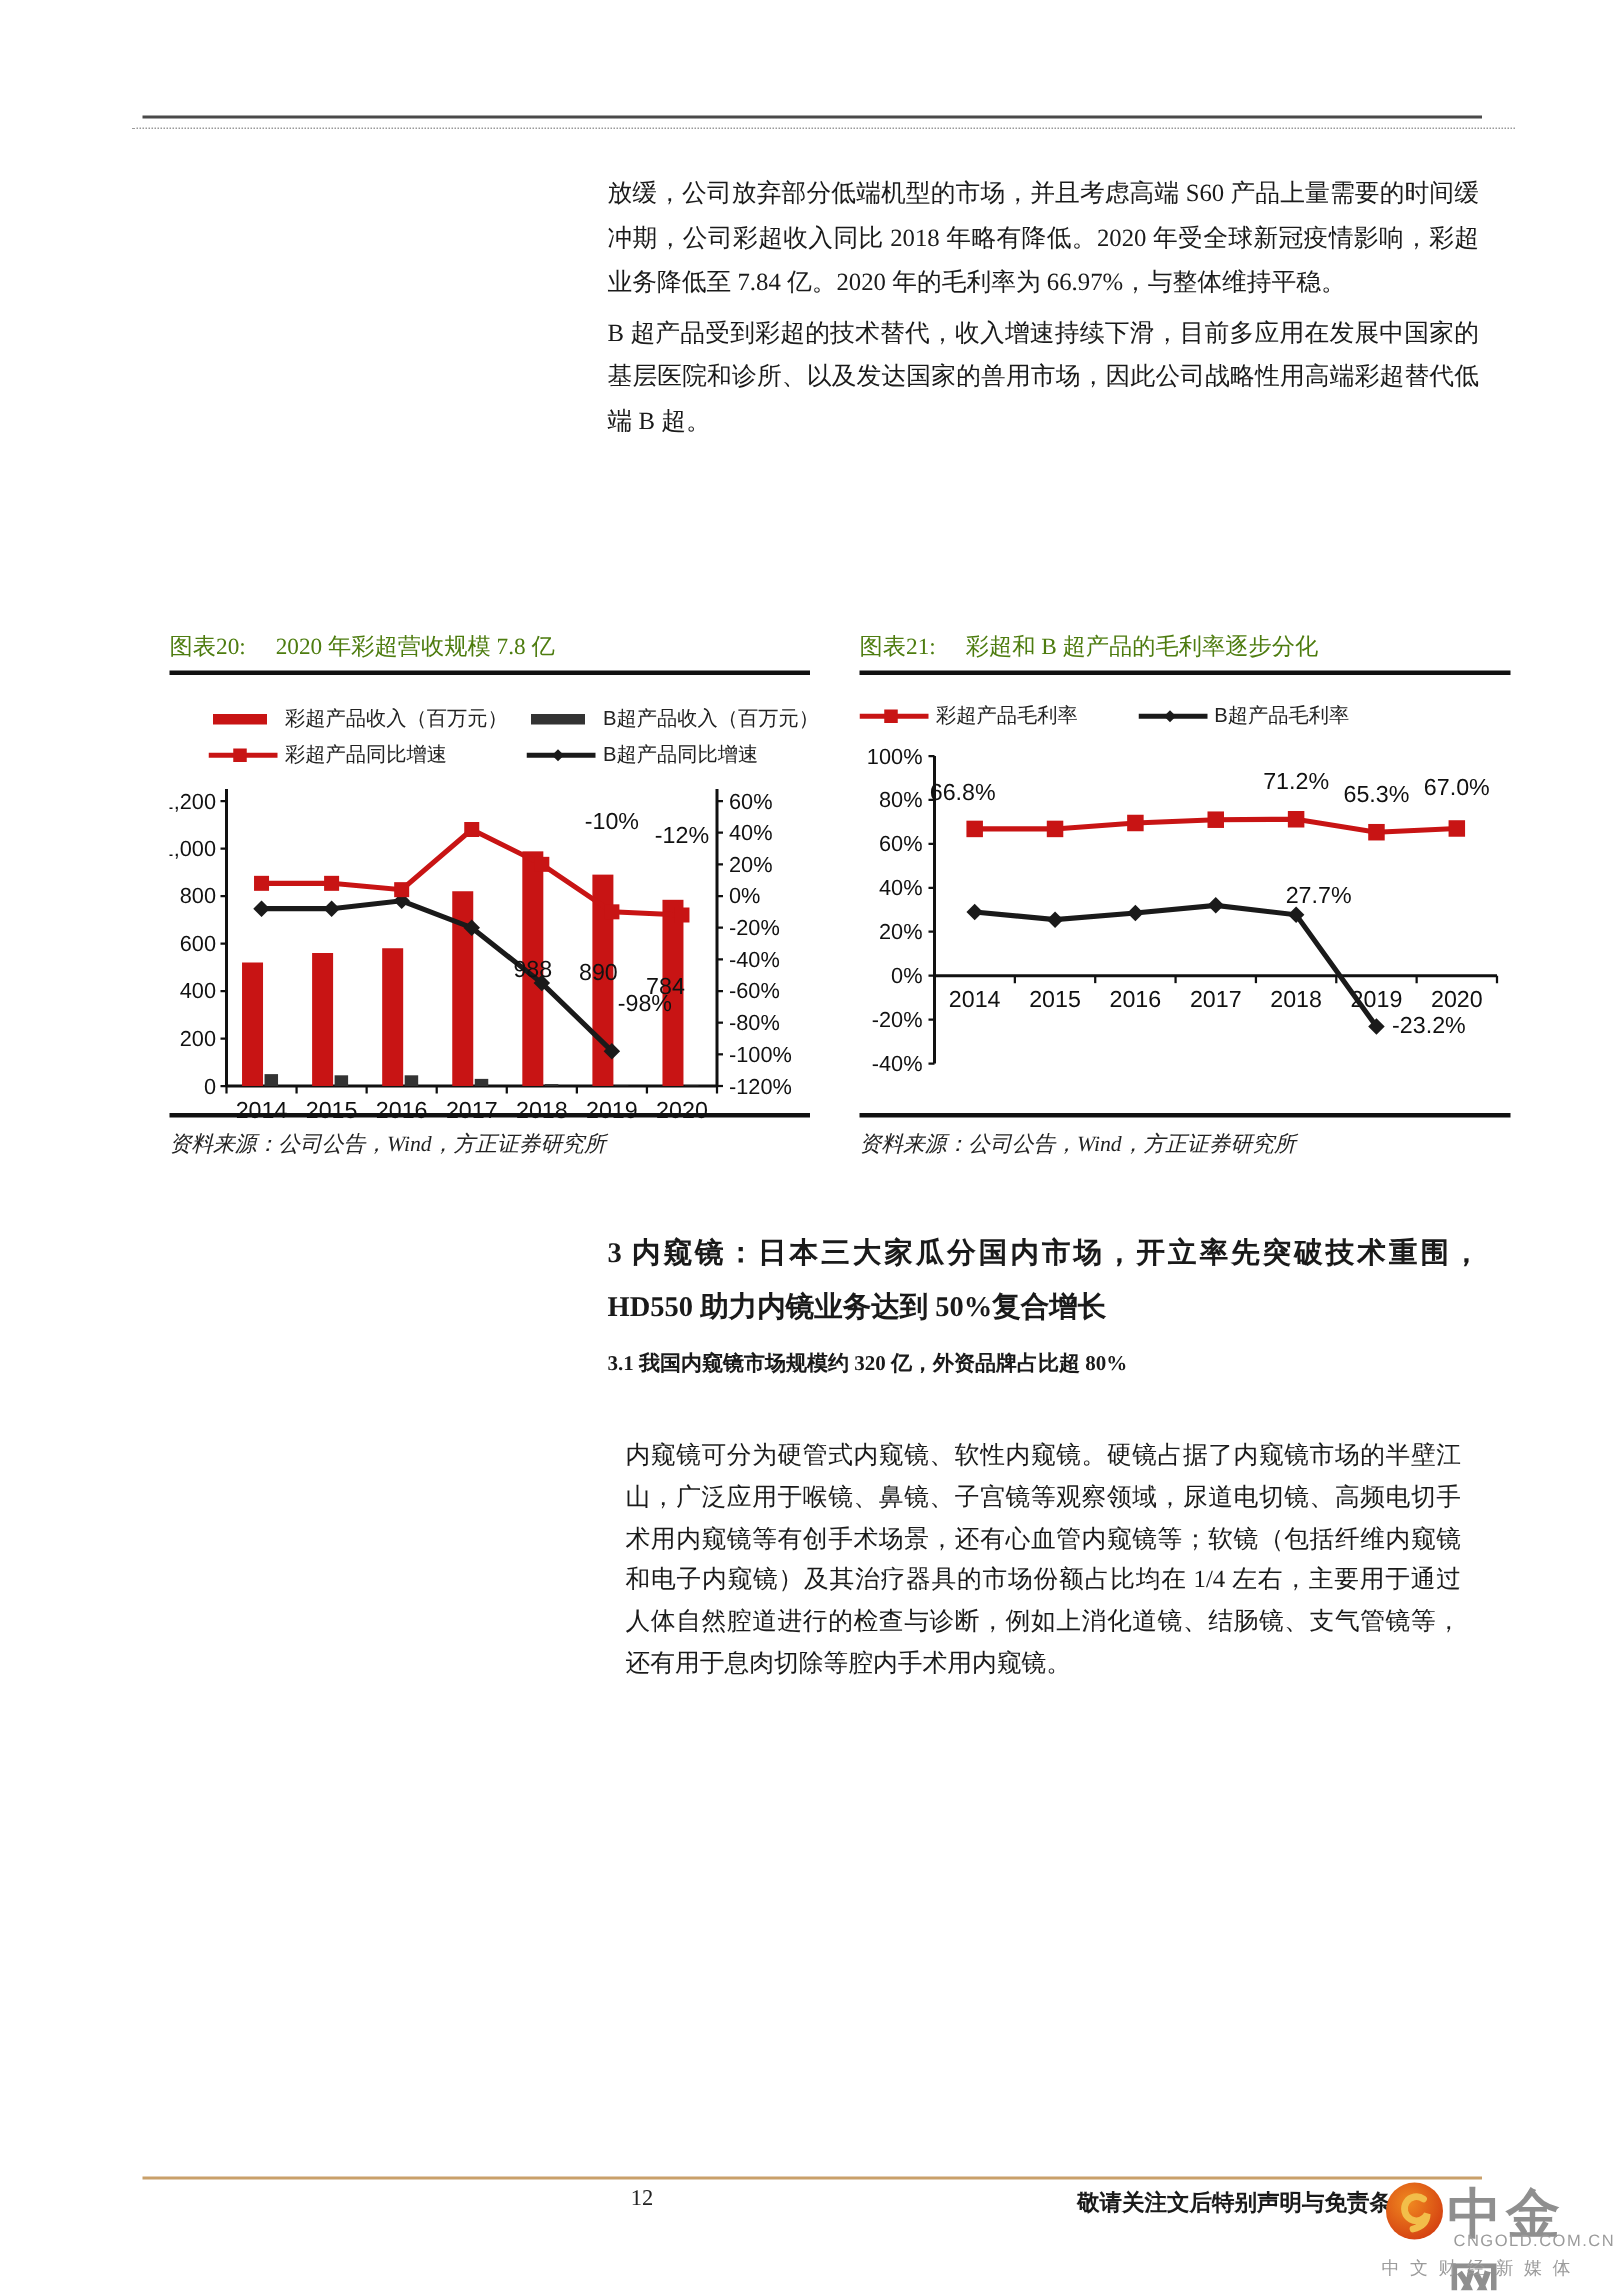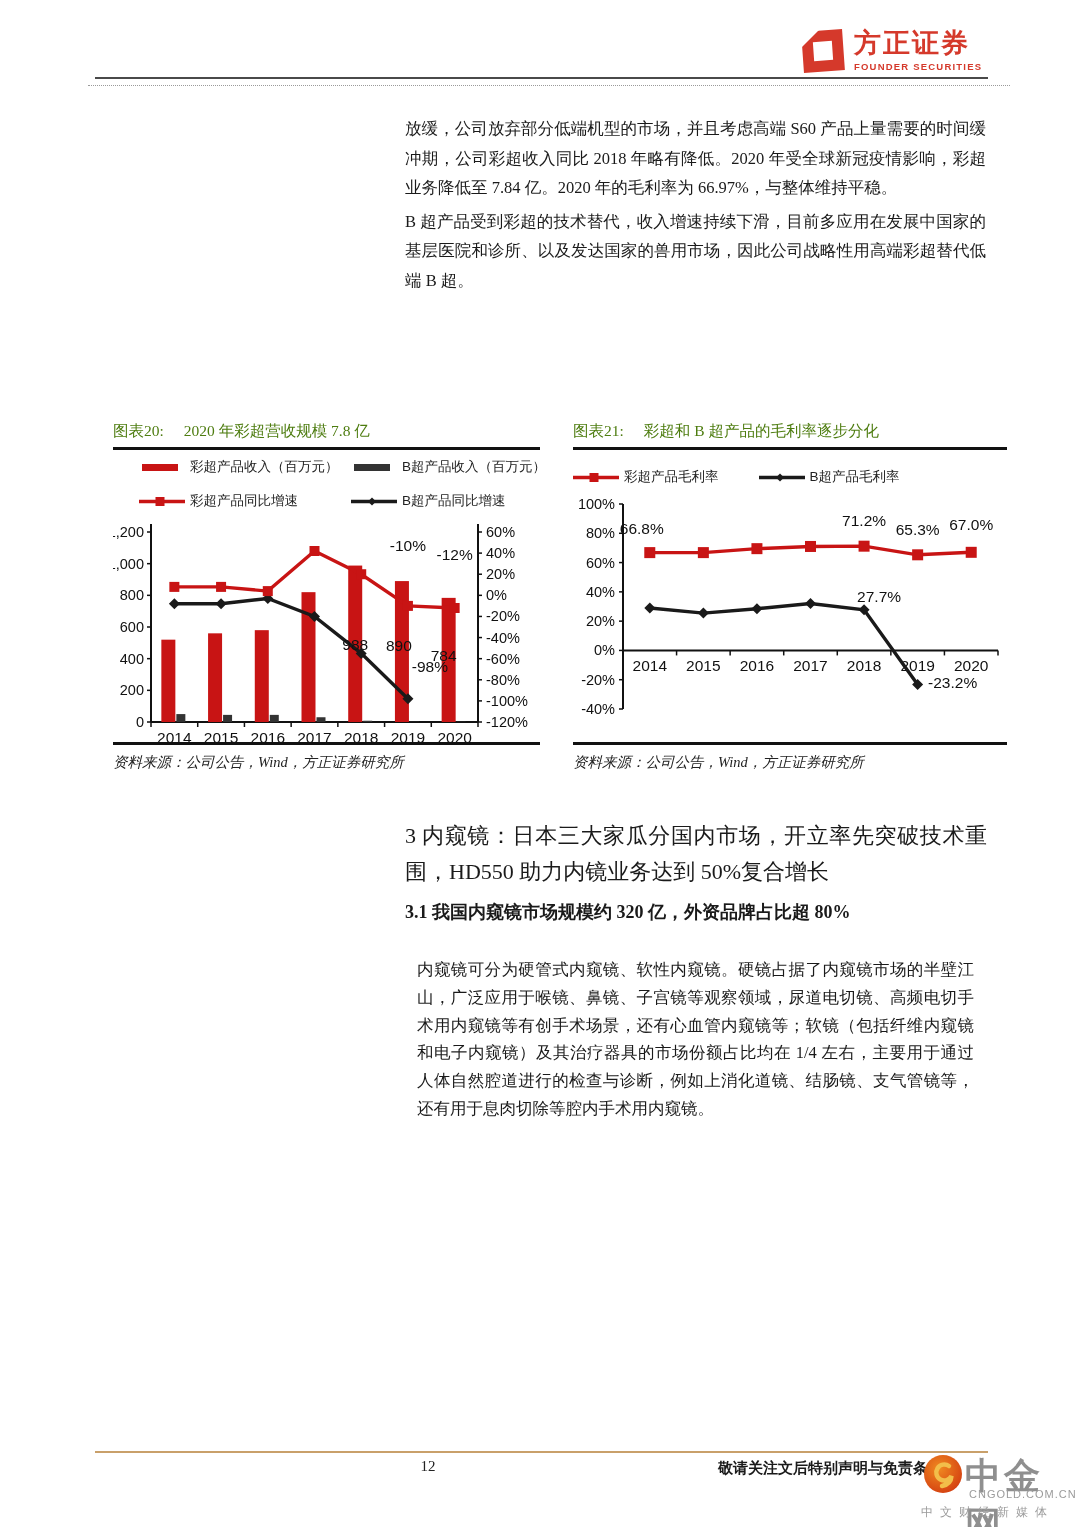--- a/index.html
+++ b/index.html
@@ -19,63 +19,51 @@
   .body-col{position:absolute;left:405px;top:114px;width:581px;text-align:justify;}
   .body-col p{margin:0 0 4px 0;font-size:16.5px;line-height:29.5px;}
   .p-bold{font-weight:bold;}
   
   .figure{position:absolute;top:421px;height:352px;}
   #figure20{left:113px;width:427px;}
   #figure21{left:573px;width:434px;}
   .fig-title-row{font-size:15.5px;color:#4d7c0f;padding-bottom:5px;border-bottom:3px solid #111;white-space:nowrap;}
   .fig-title-label{margin-right:20px;}
   .fig-legend{font-family:"Liberation Sans","DejaVu Sans",sans-serif;font-size:13.5px;color:#222;}
-  #legend20{display:grid;grid-template-columns:212px auto;row-gap:16px;margin:8px 0 0 26px;}
+  #legend20{display:grid;grid-template-columns:212px auto;row-gap:6px;margin:20px 0 0 26px;}
   #legend21{display:flex;gap:40px;margin-top:18px;}
   .legend-item{display:flex;align-items:center;gap:3px;white-space:nowrap;}
   .fig-source{position:absolute;left:0;right:0;top:321px;border-top:3px solid #111;
               padding-top:8px;font-style:italic;font-size:14.5px;color:#222;}
   .chart-svg{display:block;}
   #fig20svg{margin-top:5px;}
   #fig21svg{margin-top:8px;}
   
-  .section-h3{position:absolute;left:405px;top:818px;width:582px;font-size:22px;font-weight:normal;
+  .section-h3{position:absolute;left:405px;top:818px;width:582px;font-size:19px;font-weight:bold;
               line-height:36px;text-align:justify;}
-  .section-h31{position:absolute;left:405px;top:900px;width:582px;font-size:18px;font-weight:bold;}
+  .section-h31{position:absolute;left:405px;top:900px;width:582px;font-size:14px;font-weight:bold;}
   .p4-block{position:absolute;left:405px;top:944px;width:581px;}
   .p4-block p{margin:12px;font-size:16.5px;line-height:27.8px;text-align:justify;}
   
   .footer-rule{position:absolute;top:1451px;left:95px;width:893px;height:0;border-top:2px solid #C9A06A;}
   .page-number{position:absolute;top:1458px;left:0;width:856px;text-align:center;font-size:15px;color:#222;}
   .disclaimer{position:absolute;top:1459px;left:718px;width:260px;font-family:"Liberation Sans","DejaVu Sans",sans-serif;
               font-size:15px;font-weight:600;color:#1a1a1a;white-space:nowrap;}
   
   .watermark{position:absolute;left:905px;top:1440px;width:175px;font-family:"Liberation Sans","DejaVu Sans",sans-serif;}
   .wm-name{position:absolute;left:60px;top:12px;font-size:36px;font-weight:bold;color:#8f8f8f;letter-spacing:3px;}
   .wm-logo{position:absolute;left:18px;top:14px;}
   .wm-domain{position:absolute;left:64px;top:48px;font-size:11px;color:#9b9b9b;letter-spacing:1px;}
   .wm-tagline{position:absolute;left:16px;top:64px;font-size:12px;color:#9b9b9b;letter-spacing:7px;white-space:nowrap;}
 </style>
 </head>
 <body>
 
 <div class="page">
 
-  <div class="logo">
-    <svg width="46" height="46" viewBox="0 0 46 46">
-      <g transform="rotate(-4 23 23)">
-        <rect x="8" y="8" width="30" height="30" fill="none" stroke="#D5392B" stroke-width="11"></rect>
-      </g>
-      <polygon points="0,0 21,0 0,21" fill="#ffffff"></polygon>
-    </svg>
-    <div class="logo-text">
-      <div class="logo-cn">方正证券</div>
-      <div class="logo-en">FOUNDER SECURITIES</div>
-    </div>
-  </div>
   <div class="header-rule"></div>
   <div class="header-rule-dotted"></div>
 
   <div class="body-col">
     <p>放缓，公司放弃部分低端机型的市场，并且考虑高端 S60 产品上量需要的时间缓冲期，公司彩超收入同比 2018 年略有降低。2020 年受全球新冠疫情影响，彩超业务降低至 7.84 亿。2020 年的毛利率为 66.97%，与整体维持平稳。</p>
     <p>B 超产品受到彩超的技术替代，收入增速持续下滑，目前多应用在发展中国家的基层医院和诊所、以及发达国家的兽用市场，因此公司战略性用高端彩超替代低端 B 超。</p>
   </div>
 
   <div class="figure" id="figure20">
     <div class="fig-title-row">

